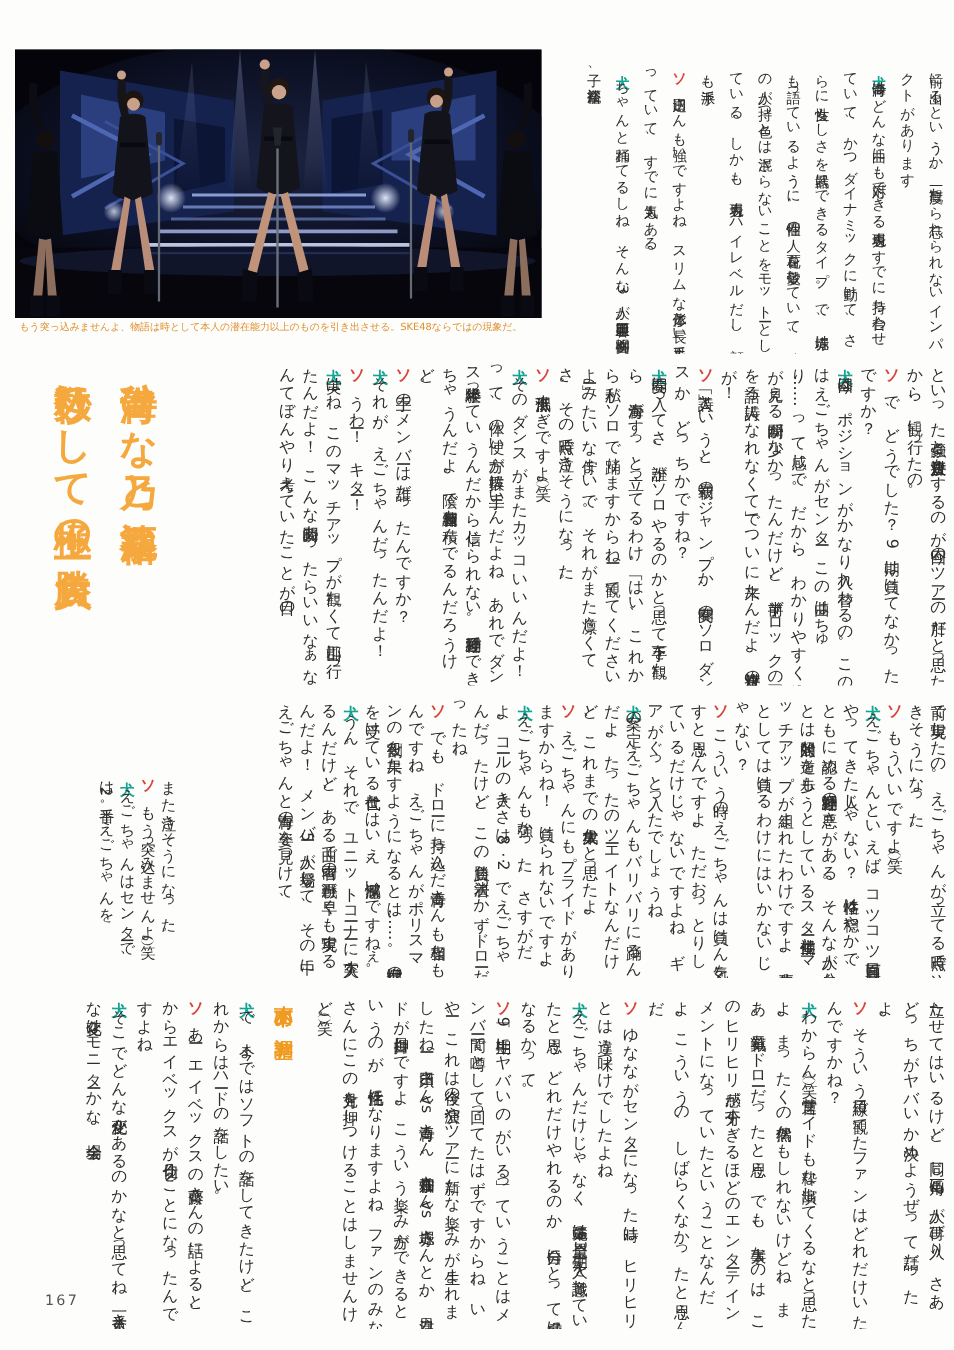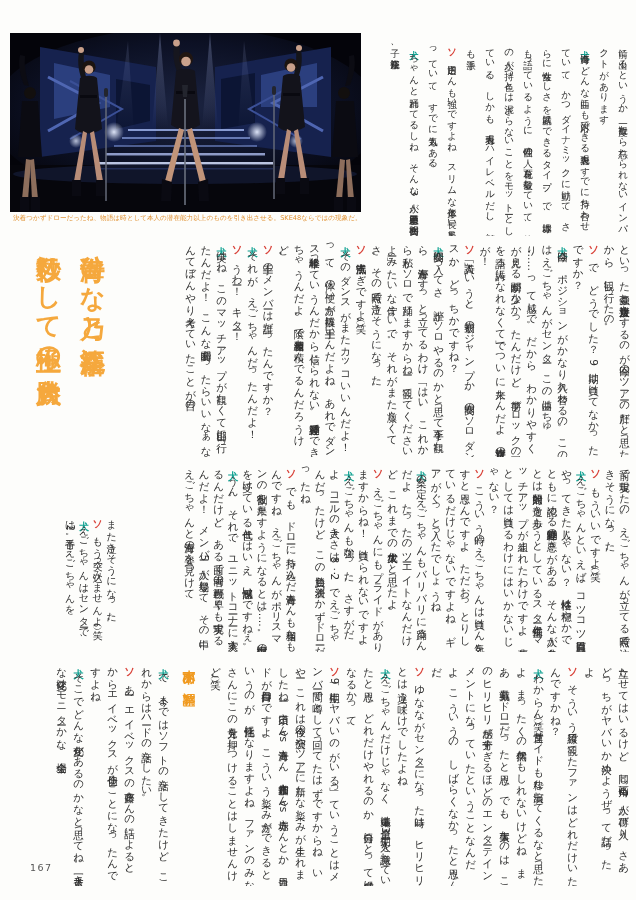--- a/index.html
+++ b/index.html
@@ -181,21 +181,21 @@
         <circle cx="-4" cy="42" r="6" fill="#120f0e"></circle>
         <path d="M -12,50 L 6,50 L 10,106 L -16,106 Z" fill="#0b0b12"></path>
         <path d="M -8,108 L -12,148 L -6,149 L -3,109 Z" fill="#8d6e5c"></path>
         <path d="M 2,108 L 6,148 L 0,149 L -2,109 Z" fill="#8d6e5c"></path>
         <rect x="-14" y="146" width="9" height="14" fill="#0a0a12"></rect>
         <rect x="-1" y="146" width="9" height="14" fill="#0a0a12"></rect>
       </g>
     </svg>
   </div>
 
-  <div class="caption">決着つかずドローだったね、物語は時として本人の潜在能力以上のものを引き出させる。SKE48ならではの現象だ。</div>
+  <div class="caption">もう突っ込みませんよ、物語は時として本人の潜在能力以上のものを引き出させる。SKE48ならではの現象だ。</div>
 
   <div class="lead v">
     <p><span>前に出るというか。一度観たら忘れられないインパクトがあります。</span></p>
     <p><span class="mk mk-inu">犬</span><span>青海はどんな曲にも対応できる表現力をすでに持ち合わせていて、かつダイナミックに動けて、さらに女性らしさを武器にできるタイプ。で、赤堀は本人も語っているように、個性の人。百花を敬愛していて、他の人が持つ色とは混ざらないことをモットーとしている。しかも、表現力もハイレベルだし、顔も派手。</span></p>
     <p><span class="mk mk-so">ソ</span><span>田辺さんも強いですよね。スリムな体形と長い手足を持っていて、すでに人気もある。</span></p>
     <p><span class="mk mk-inu">犬</span><span>ちゃんと踊れてるしね。そんな3人が須田亜香里、高柳明音、斉藤真木子、江籠裕奈</span></p>
   </div>
 
   <div class="headline v">
     <div>青海ひな乃と江籠裕奈</div>

